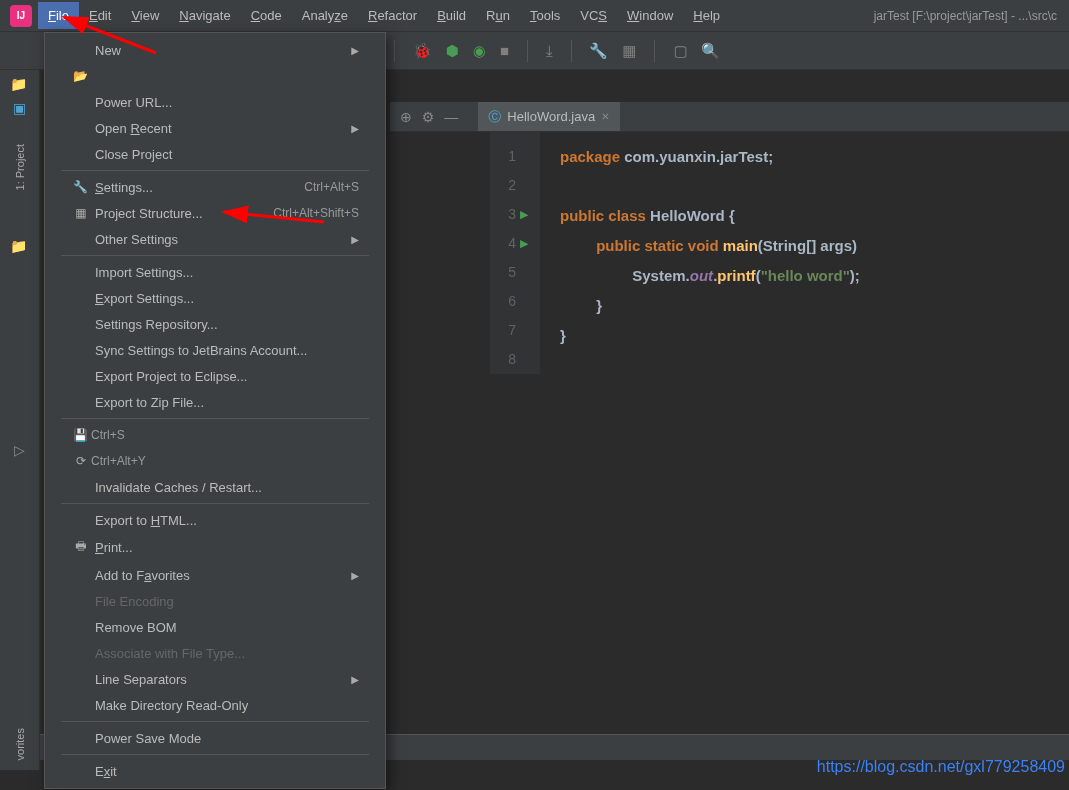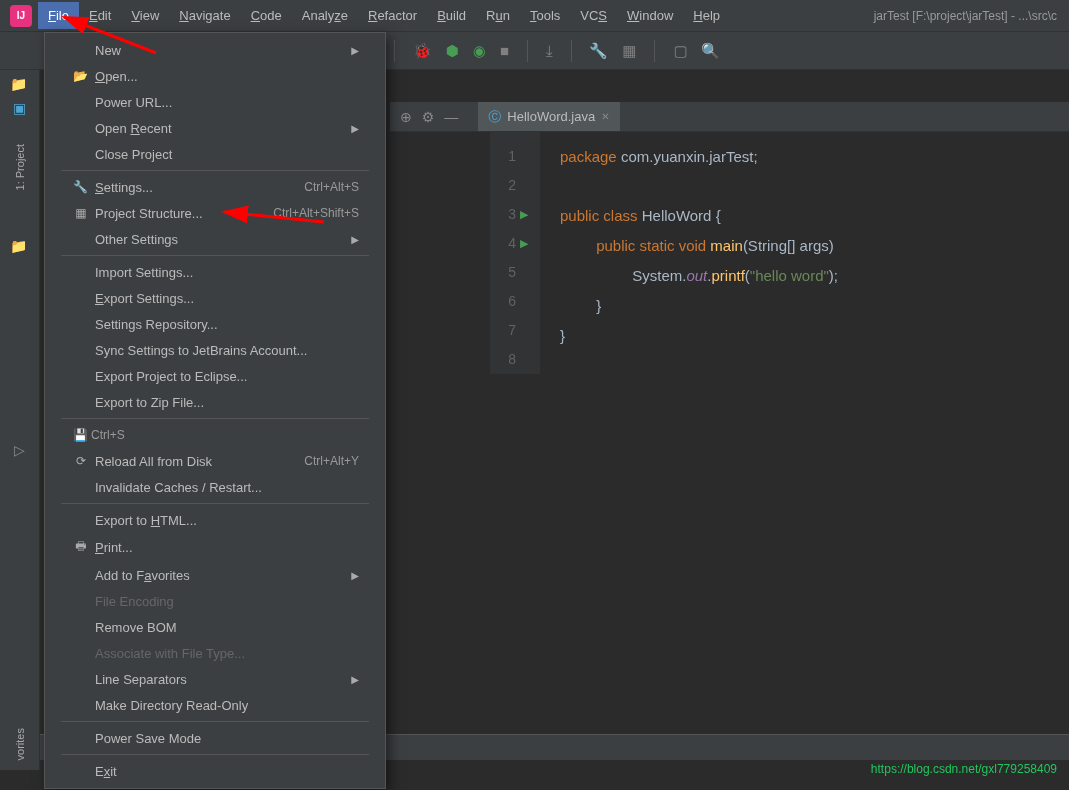--- a/index.html
+++ b/index.html
@@ -26,31 +26,31 @@
 .dropdown-item .darrow { color: #aaa; font-size: 10px; }
 .dropdown-sep { height: 1px; background: #555; margin: 3px 0; }
 .editor-header { position: absolute; left: 390px; top: 102px; right: 0; height: 30px; background: #3c3f41; display: flex; align-items: center; border-bottom: 1px solid #323232; }
 .header-icons { display: flex; gap: 10px; padding: 0 10px; color: #888; font-size: 14px; }
 .tab { display: flex; align-items: center; gap: 6px; padding: 0 10px; height: 100%; background: #515658; margin-left: 10px; }
 .tab .ticon2 { color: #4fa3d1; }
 .tab .tclose { color: #888; font-size: 10px; }
 .gutter { position: absolute; left: 490px; top: 132px; width: 50px; background: #313335; color: #606366; font-family: "Consolas", monospace; font-size: 14px; text-align: right; padding-right: 24px; line-height: 29px; padding-top: 10px; }
 .gutter-icons { position: absolute; left: 520px; top: 132px; width: 20px; padding-top: 10px; line-height: 29px; }
 .gutter-icons .tri { color: #499c54; font-size: 11px; }
-.code { position: absolute; left: 560px; top: 132px; right: 0; font-family: "Consolas", monospace; font-size: 15px; line-height: 29px; padding-top: 10px; white-space: pre; }
+.code { position: absolute; left: 560px; top: 132px; right: 0; font-family: "Consolas", monospace; font-size: 15px; line-height: 29px; padding-top: 10px; white-space: pre; font-weight: bold; }
 .kw { color: #cc7832; }
 .cls { color: #a9b7c6; }
 .field { color: #9876aa; font-style: italic; }
 .method { color: #ffc66d; }
 .str { color: #6a8759; }
 .pun { color: #a9b7c6; }
 .pkg { color: #a9b7c6; }
 .arrow1 { position: absolute; left: 46px; top: 11px; z-index: 200; pointer-events: none; }
 .arrow2 { position: absolute; left: 214px; top: 200px; z-index: 200; pointer-events: none; }
-.watermark { position: absolute; right: 12px; bottom: 14px; color: #22c55e; font-size: 12px; }
+.watermark { position: absolute; right: 4px; bottom: 14px; color: #3b82f6; font-size: 16px; }
 .bottom-strip { position: absolute; left: 40px; bottom: 30px; height: 26px; background: #3c3f41; display: flex; align-items: center; padding-left: 6px; color: #aaa; right: 0; border-top: 1px solid #555; }
 .terminal-strip { position: absolute; left: 40px; bottom: 0; right: 0; height: 30px; background: #2b2b2b; color: #888; font-family: Consolas, monospace; font-size: 13px; display: flex; align-items: center; padding-left: 80px; }
 </style>
 </head>
 <body>
 
 <div class="menubar">
   <div class="app-icon">IJ</div>
   <div class="menubar-item active"><u>F</u>ile</div>
   <div class="menubar-item"><u>E</u>dit</div>
@@ -94,21 +94,20 @@
 </div>
 
 <div class="dropdown">
   <div class="dropdown-item">
       <span class="dicon"></span>
       <span class="dlabel">New</span>
       <span class="darrow">▶</span>
     </div>
   <div class="dropdown-item">
       <span class="dicon">📂</span>
-      <span class="dlabel"><u>O</u>pen...</span>
     </div>
   <div class="dropdown-item">
       <span class="dicon"></span>
       <span class="dlabel">Power URL...</span>
     </div>
   <div class="dropdown-item">
       <span class="dicon"></span>
       <span class="dlabel">Open <u>R</u>ecent</span>
       <span class="darrow">▶</span>
     </div>
@@ -157,21 +156,20 @@
       <span class="dicon"></span>
       <span class="dlabel">Export to Zip File...</span>
     </div>
   <div class="dropdown-sep"></div>
   <div class="dropdown-item">
       <span class="dicon">💾</span>
       <span class="dshortcut">Ctrl+S</span>
     </div>
   <div class="dropdown-item">
       <span class="dicon">⟳</span>
-      <span class="dlabel">Reload All from Disk</span>
       <span class="dshortcut">Ctrl+Alt+Y</span>
     </div>
   <div class="dropdown-item">
       <span class="dicon"></span>
       <span class="dlabel">Invalidate Caches / Restart...</span>
     </div>
   <div class="dropdown-sep"></div>
   <div class="dropdown-item">
       <span class="dicon"></span>
       <span class="dlabel">Export to <u>H</u>TML...</span>

